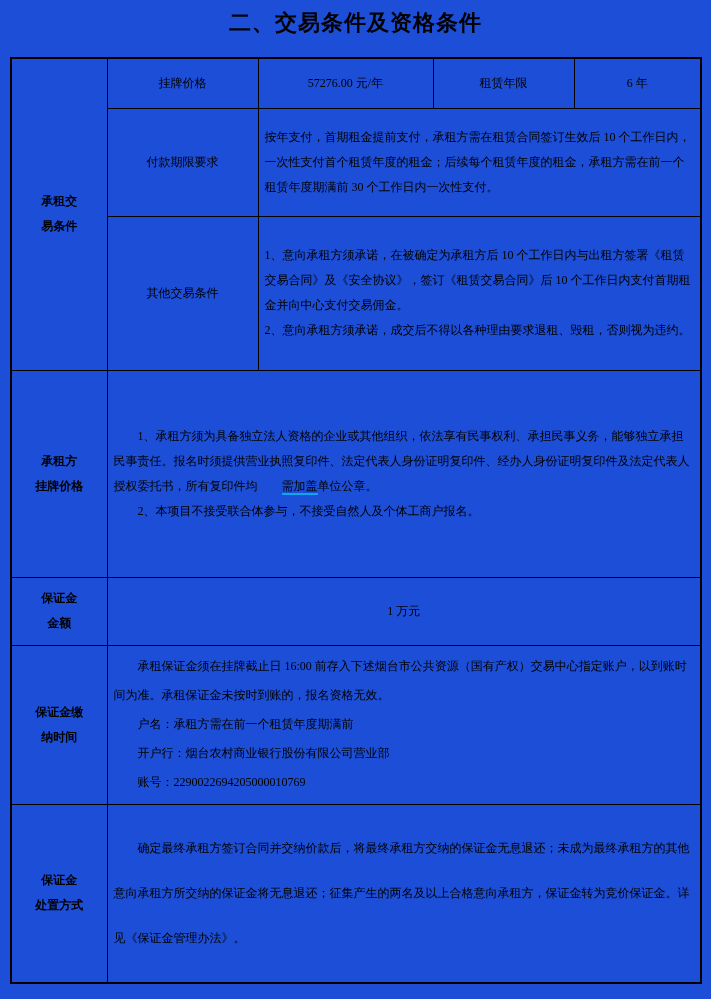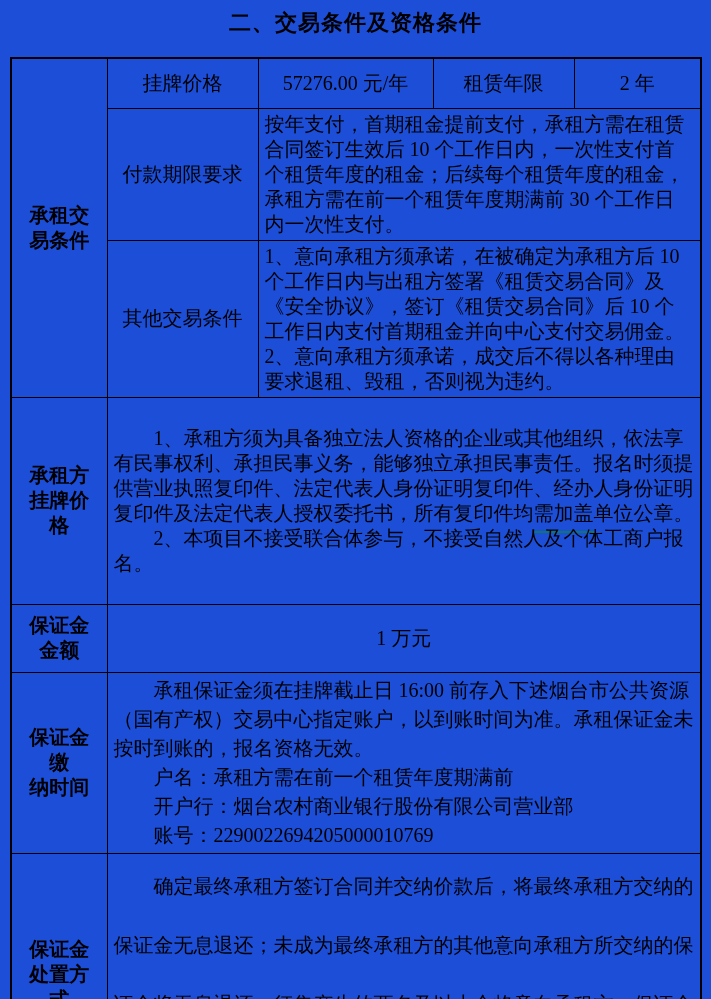--- a/index.html
+++ b/index.html
@@ -19,37 +19,37 @@
     border-collapse:collapse;
     table-layout:fixed;
     width:690px;
     margin:21px 0 0 10px;
     border:2px solid #000;
   }
   col.cA{width:96px;} col.cB{width:151px;} col.cC{width:175px;}
   col.cD{width:141px;} col.cE{width:127px;}
   td{
     border:1px solid #000;
-    font-size:20px;
+    font-size:12px;
     vertical-align:middle;
     padding:3px 6px;
     overflow:hidden;
   }
   td.label-a{
     font-weight:bold;text-align:center;
     white-space:pre-line;line-height:25px;padding:3px 14px;
   }
   td.label-b{text-align:center;line-height:25px;}
   td.center{text-align:center;margin-left:8px;}
   td.content{line-height:25px;text-align:left;}
   tr.r-deposit-time td.content{line-height:29px;}
-  tr.r-deposit-disposal td.content{line-height:59px;}
+  tr.r-deposit-disposal td.content{line-height:45px;}
   p{margin:0;padding:0;}
   .indent{text-indent:2em;}
-  .mark-red{border-bottom:2px solid #0f766e;padding-bottom:7px;}
+  .mark-red{border-bottom:2px solid #0ea5e9;padding-bottom:0;margin-left:24px;}
 </style>
 </head>
 <body>
 
 <div class="page">
 
   <h1 class="doc-title">二、交易条件及资格条件</h1>
 
   <table class="cond-table">
     <colgroup>
@@ -60,21 +60,21 @@
         <col class="cE">
     </colgroup>
 
     <tbody>
         <tr class="r-price" style="height:50px;">
       <td class="label-a" rowspan="3">承租交
 易条件</td>
       <td class="label-b">挂牌价格</td>
       <td class="center">57276.00 元/年</td>
       <td class="center">租赁年限</td>
-      <td class="center">2 年</td>
+      <td class="center">6 年</td>
     </tr>
 
     <tr class="r-payment" style="height:108px;">
       <td class="label-b">付款期限要求</td>
       <td class="content" colspan="3">
         <p>按年支付，首期租金提前支付，承租方需在租赁合同签订生效后 10 个工作日内，一次性支付首个租赁年度的租金；后续每个租赁年度的租金，承租方需在前一个租赁年度期满前 30 个工作日内一次性支付。</p>
       </td>
     </tr>
 
     <tr class="r-other" style="height:154px;">

